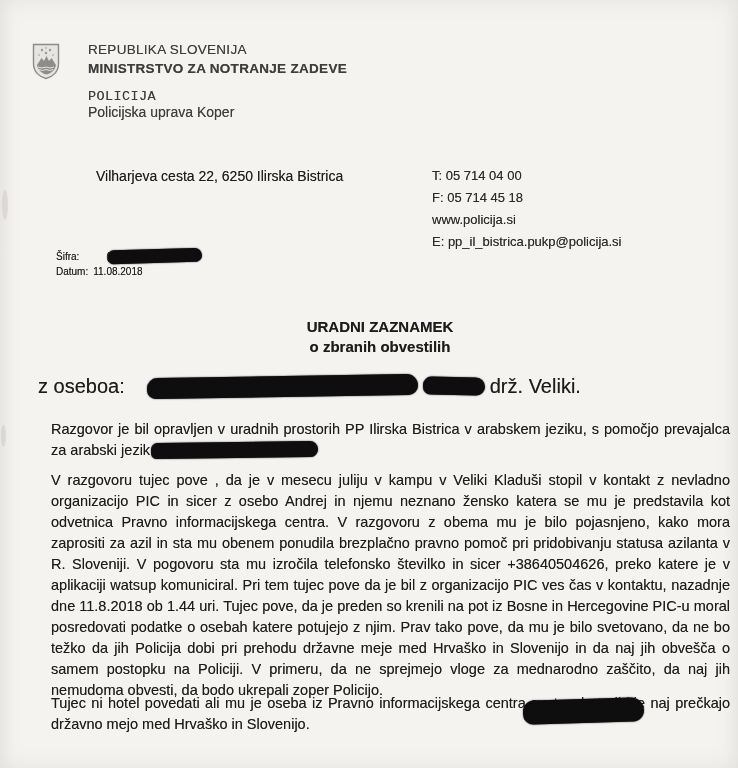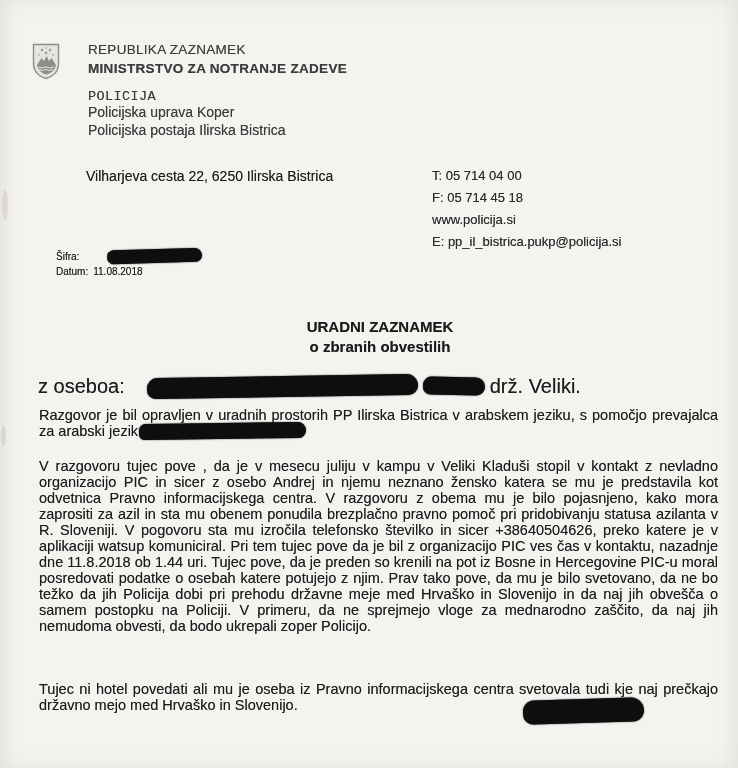--- a/index.html
+++ b/index.html
@@ -20,21 +20,21 @@
 
   
   .coat{ position:absolute; left:31px; top:43px; width:30px; height:37px; }
   .hdr{ position:absolute; left:88px; top:42px; color:#3d3d3d; }
   .hdr .country{ font-size:13.5px; letter-spacing:0.3px; }
   .hdr .ministry{ font-size:13.5px; font-weight:bold; letter-spacing:0.3px; margin-top:4px; }
   .hdr .org{ font-size:13.5px; margin-top:13px; letter-spacing:0.4px;font-family:Liberation Mono, monospace; }
   .hdr .unit1{ font-size:14px; }
   .hdr .unit2{ font-size:14px; margin-top:2px; }
 
-  .address{ position:absolute; left:86px; top:168px; font-size:14px; }
+  .address{ position:absolute; left:96px; top:168px; font-size:14px; }
 
   .contact{ position:absolute; left:432px; top:168px; font-size:13px; color:#2a2a2a; }
   .contact div{ margin-bottom:7px; }
 
   
   .refrow{ position:absolute; left:56px; display:flex; align-items:center; font-size:10px; }
   .ref-sifra{ top:249px; }
   .ref-datum{ top:266px; }
   .ref-label{ display:inline-block; }
   .paren-open{ margin-left:27px; position:relative; z-index:0; }
@@ -60,22 +60,22 @@
   
   .title{ position:absolute; left:35px; top:311px; width:690px; text-align:center; font-weight:bold; font-size:15px;margin-top:7px; }
   .title .t2{ margin-top:3px; }
 
   
   .subject{ position:absolute; left:38px; top:374px; display:flex; align-items:center; font-size:20px; height:24px; }
   .subject .suffix{ margin-left:5px; }
 
   .para{
     position:absolute; left:35px; width:679px;
-    font-size:14.5px; line-height:16px;
-    text-align:justify; margin:4px;
+    font-size:14.5px; line-height:21px;
+    text-align:justify; margin:16px;
   }
   .p-interview{ top:403px; }
   .p-main{ top:454px; }
   .p-final{ top:677px; }
 
   
   .smudge{ position:absolute; background:rgba(150,140,135,0.18); border-radius:50%; }
   .smudge-1{ left:2px; top:190px; width:6px; height:30px; }
   .smudge-2{ left:1px; top:425px; width:5px; height:22px; }
 </style>
@@ -91,25 +91,24 @@
     <path d="M8 26.5 q3.5 2 7 0 q3.5 2 7 0" stroke="#e7e5e1" stroke-width="1" fill="none"></path>
     <circle cx="11" cy="7" r="1.2" fill="#9a9894"></circle>
     <circle cx="15" cy="10" r="1.2" fill="#9a9894"></circle>
     <circle cx="19" cy="7" r="1.2" fill="#9a9894"></circle>
     <circle cx="8" cy="12" r="0.9" fill="#b3b1ad"></circle>
     <circle cx="22" cy="12" r="0.9" fill="#b3b1ad"></circle>
     <circle cx="15" cy="5" r="0.9" fill="#b3b1ad"></circle>
   </svg>
 
   <div class="hdr txt">
-    <div class="country">REPUBLIKA ZAZNAMEK</div>
+    <div class="country">REPUBLIKA SLOVENIJA</div>
     <div class="ministry">MINISTRSTVO ZA NOTRANJE ZADEVE</div>
     <div class="org">POLICIJA</div>
     <div class="unit1">Policijska uprava Koper</div>
-    <div class="unit2">Policijska postaja Ilirska Bistrica</div>
   </div>
 
   <div class="address txt">Vilharjeva cesta 22, 6250 Ilirska Bistrica</div>
 
   <div class="contact txt">
     <div>T: 05 714 04 00</div>
     <div>F: 05 714 45 18</div>
     <div>www.policija.si</div>
     <div>E: pp_il_bistrica.pukp@policija.si</div>
   </div>

